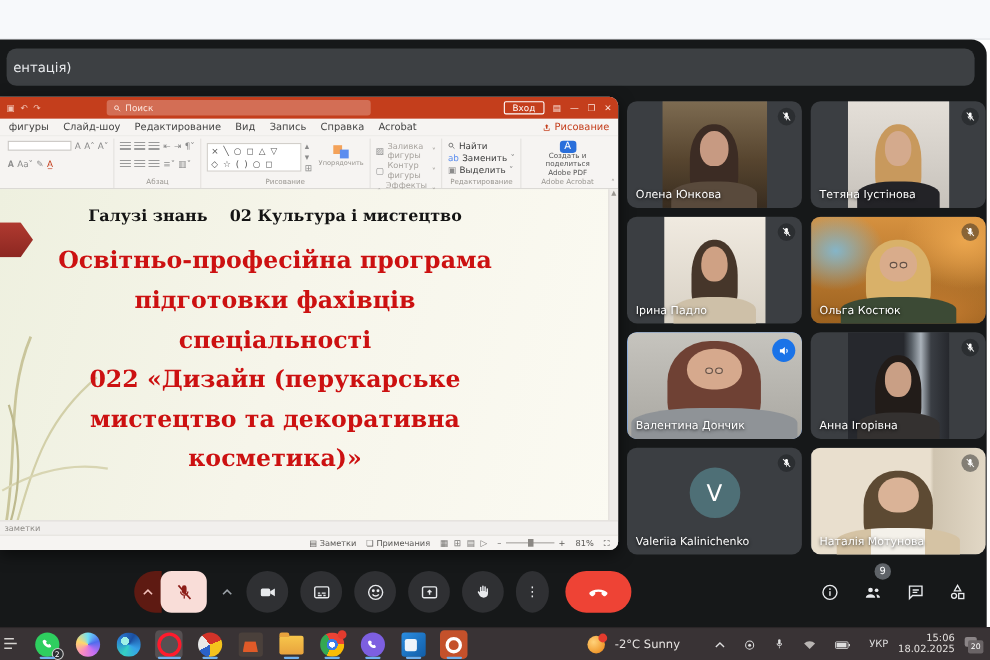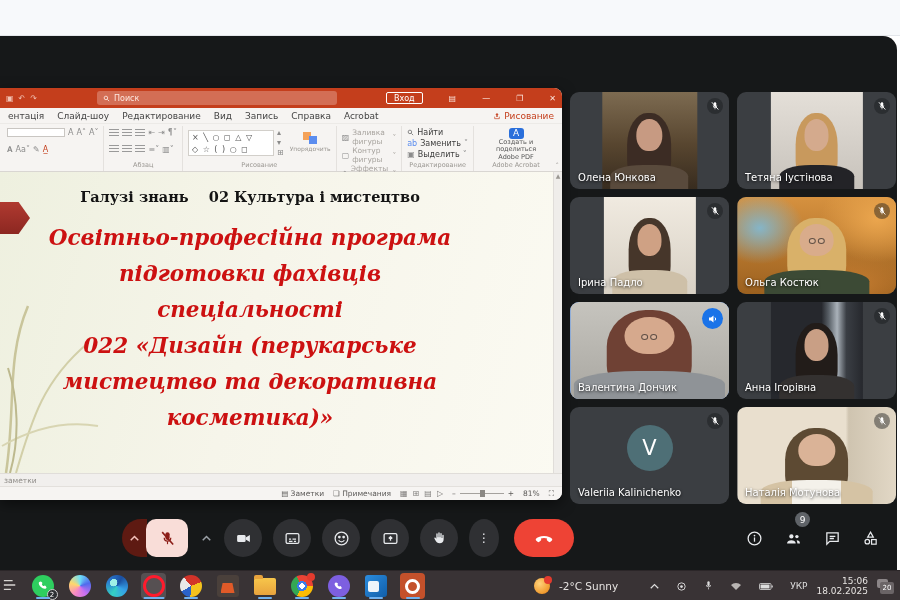--- a/index.html
+++ b/index.html
@@ -14,21 +14,21 @@
   .meet{position:absolute;left:0;top:36px;width:897px;height:536px;background:#161819;border-radius:0 14px 0 0;}
   .meet-titlebar{position:absolute;left:6px;top:8px;width:880px;height:34px;background:#3d4043;border-radius:9px;
     color:#e8eaed;font-size:12px;display:flex;align-items:center;padding-left:6px;overflow:hidden;}
 
   
   .ppt{position:absolute;left:0;top:52px;width:562px;height:412px;background:#f6f4f2;border-radius:0 8px 8px 0;overflow:hidden;box-shadow:0 4px 14px rgba(0,0,0,.5);}
   .ppt-titlebar{height:20px;background:#c43e1c;display:flex;align-items:center;color:#fff;font-size:9px;padding:0 6px;gap:6px;}
   .qat{display:flex;gap:5px;color:#f2c4b6;font-size:8px;}
   .ppt-search{width:240px;height:14px;margin-left:54px;background:rgba(255,255,255,.25);border-radius:3px;color:#fde7df;
     font-size:8px;display:flex;align-items:center;gap:4px;padding:0 6px;}
-  .ppt-title-right{margin-left:auto;display:flex;align-items:center;gap:26px;}
+  .ppt-title-right{margin-left:auto;display:flex;align-items:center;gap:8px;}
   .signin{border:1px solid #fff;border-radius:2px;padding:0 7px;font-size:8px;height:12px;display:flex;align-items:center;}
   .winbtn{font-size:8px;color:#fbe3da;}
   .ppt-menubar{height:16px;background:#f6f4f2;display:flex;align-items:center;gap:13px;font-size:9px;color:#444;padding:0 8px;border-bottom:1px solid #eceae7;}
   .ppt-menubar .share{margin-left:auto;color:#c43e1c;display:flex;gap:3px;align-items:center;font-size:9px;}
   .ribbon{height:48px;background:#f6f4f2;border-bottom:1px solid #d9d6d2;display:flex;align-items:stretch;padding:2px 4px 0 2px;position:relative;}
   .rgroup{display:flex;flex-direction:column;justify-content:space-between;padding:2px 5px 1px 5px;border-right:1px solid #e4e1de;}
   .rrow{display:flex;gap:3px;align-items:center;}
   .glyph{color:#8b8b8b;font-size:8px;line-height:9px;}
   .selbox{width:58px;height:9px;background:#fff;border:1px solid #c9c6c2;}
   .bars{width:10px;height:8px;background:repeating-linear-gradient(#9a9a9a 0 1px,transparent 1px 3px);}
@@ -43,21 +43,21 @@
   .adobe-ic{width:15px;height:15px;background:#2a6fdb;border-radius:3px;color:#fff;font-size:9px;display:flex;align-items:center;justify-content:center;margin:0 auto;}
   .adobe-txt{font-size:6.5px;color:#555;text-align:center;line-height:7.5px;width:74px;}
   .ribbon-collapse{position:absolute;right:3px;bottom:1px;font-size:7px;color:#9a9792;}
 
   
   .slide{position:absolute;left:0;top:84px;width:562px;height:301px;overflow:hidden;
     background:linear-gradient(105deg,#eef0df 0%,#f6f5ea 45%,#fbfaf2 100%);}
   .slide-kicker{position:absolute;left:0;top:16px;width:500px;text-align:center;
     font-family:"DejaVu Serif","Liberation Serif",serif;font-weight:bold;font-size:14.5px;color:#141414;white-space:pre;}
   .slide-red{position:absolute;left:0;top:48px;width:500px;text-align:center;
-    font-family:"DejaVu Serif","Liberation Serif",serif;font-weight:bold;font-size:21.5px;line-height:36px;color:#cc1111;font-style:italic;}
+    font-family:"DejaVu Serif","Liberation Serif",serif;font-weight:bold;font-size:21.5px;line-height:36px;color:#cc1111;}
   .red-arrow{position:absolute;left:0;top:30px;width:30px;height:32px;background:linear-gradient(180deg,#b03a30,#8c2721);
     clip-path:polygon(0 0,62% 0,100% 50%,62% 100%,0 100%);}
   .grass{position:absolute;left:0;bottom:0;}
   .slide-scroll{position:absolute;right:0;top:84px;width:9px;height:301px;background:#efedea;border-left:1px solid #e0ddd9;
     font-size:6px;color:#9a9792;text-align:center;}
   
   .notes-strip{position:absolute;left:0;top:385px;width:562px;height:13px;background:#f1efed;border-top:1px solid #e0ddd9;
     font-size:7.5px;color:#8f8c88;display:flex;align-items:center;padding-left:4px;}
   .statusbar{position:absolute;left:0;top:398px;width:562px;height:14px;background:#f6f4f2;border-top:1px solid #e3e0dc;
     display:flex;align-items:center;justify-content:flex-end;gap:9px;font-size:7.5px;color:#5a5856;padding-right:8px;}
@@ -164,20 +164,23 @@
 </style>
 </head>
 <body>
 
 <div class="screen">
 
   <div class="top-strip"></div>
 
   <div class="meet">
 
+    <div class="meet-titlebar">
+      <span>ентація)</span>
+    </div>
 
     <div class="ppt">
       <div class="ppt-titlebar">
         <span class="qat">
             <span>▣</span>
             <span>↶</span>
             <span>↷</span>
           </span>
         <div class="ppt-search">
           <svg width="7" height="7" viewBox="0 0 24 24">
@@ -189,21 +192,21 @@
         <div class="ppt-title-right">
           <span class="signin">Вход</span>
           <span class="winbtn">▤</span>
           <span class="winbtn">—</span>
           <span class="winbtn">❐</span>
           <span class="winbtn">✕</span>
         </div>
       </div>
 
       <div class="ppt-menubar">
-        <span>ентація</span>
+        <span>фигуры</span>
         <span>Слайд-шоу</span>
         <span>Редактирование</span>
         <span>Вид</span>
         <span>Запись</span>
         <span>Справка</span>
         <span>Acrobat</span>
         <span class="share">
           <svg width="8" height="8" viewBox="0 0 24 24">
               <path d="M12 3l5 5h-3v7h-4V8H7z" fill="#c43e1c"></path>
               <path d="M5 14v6h14v-6" fill="none" stroke="#c43e1c" stroke-width="2"></path>

